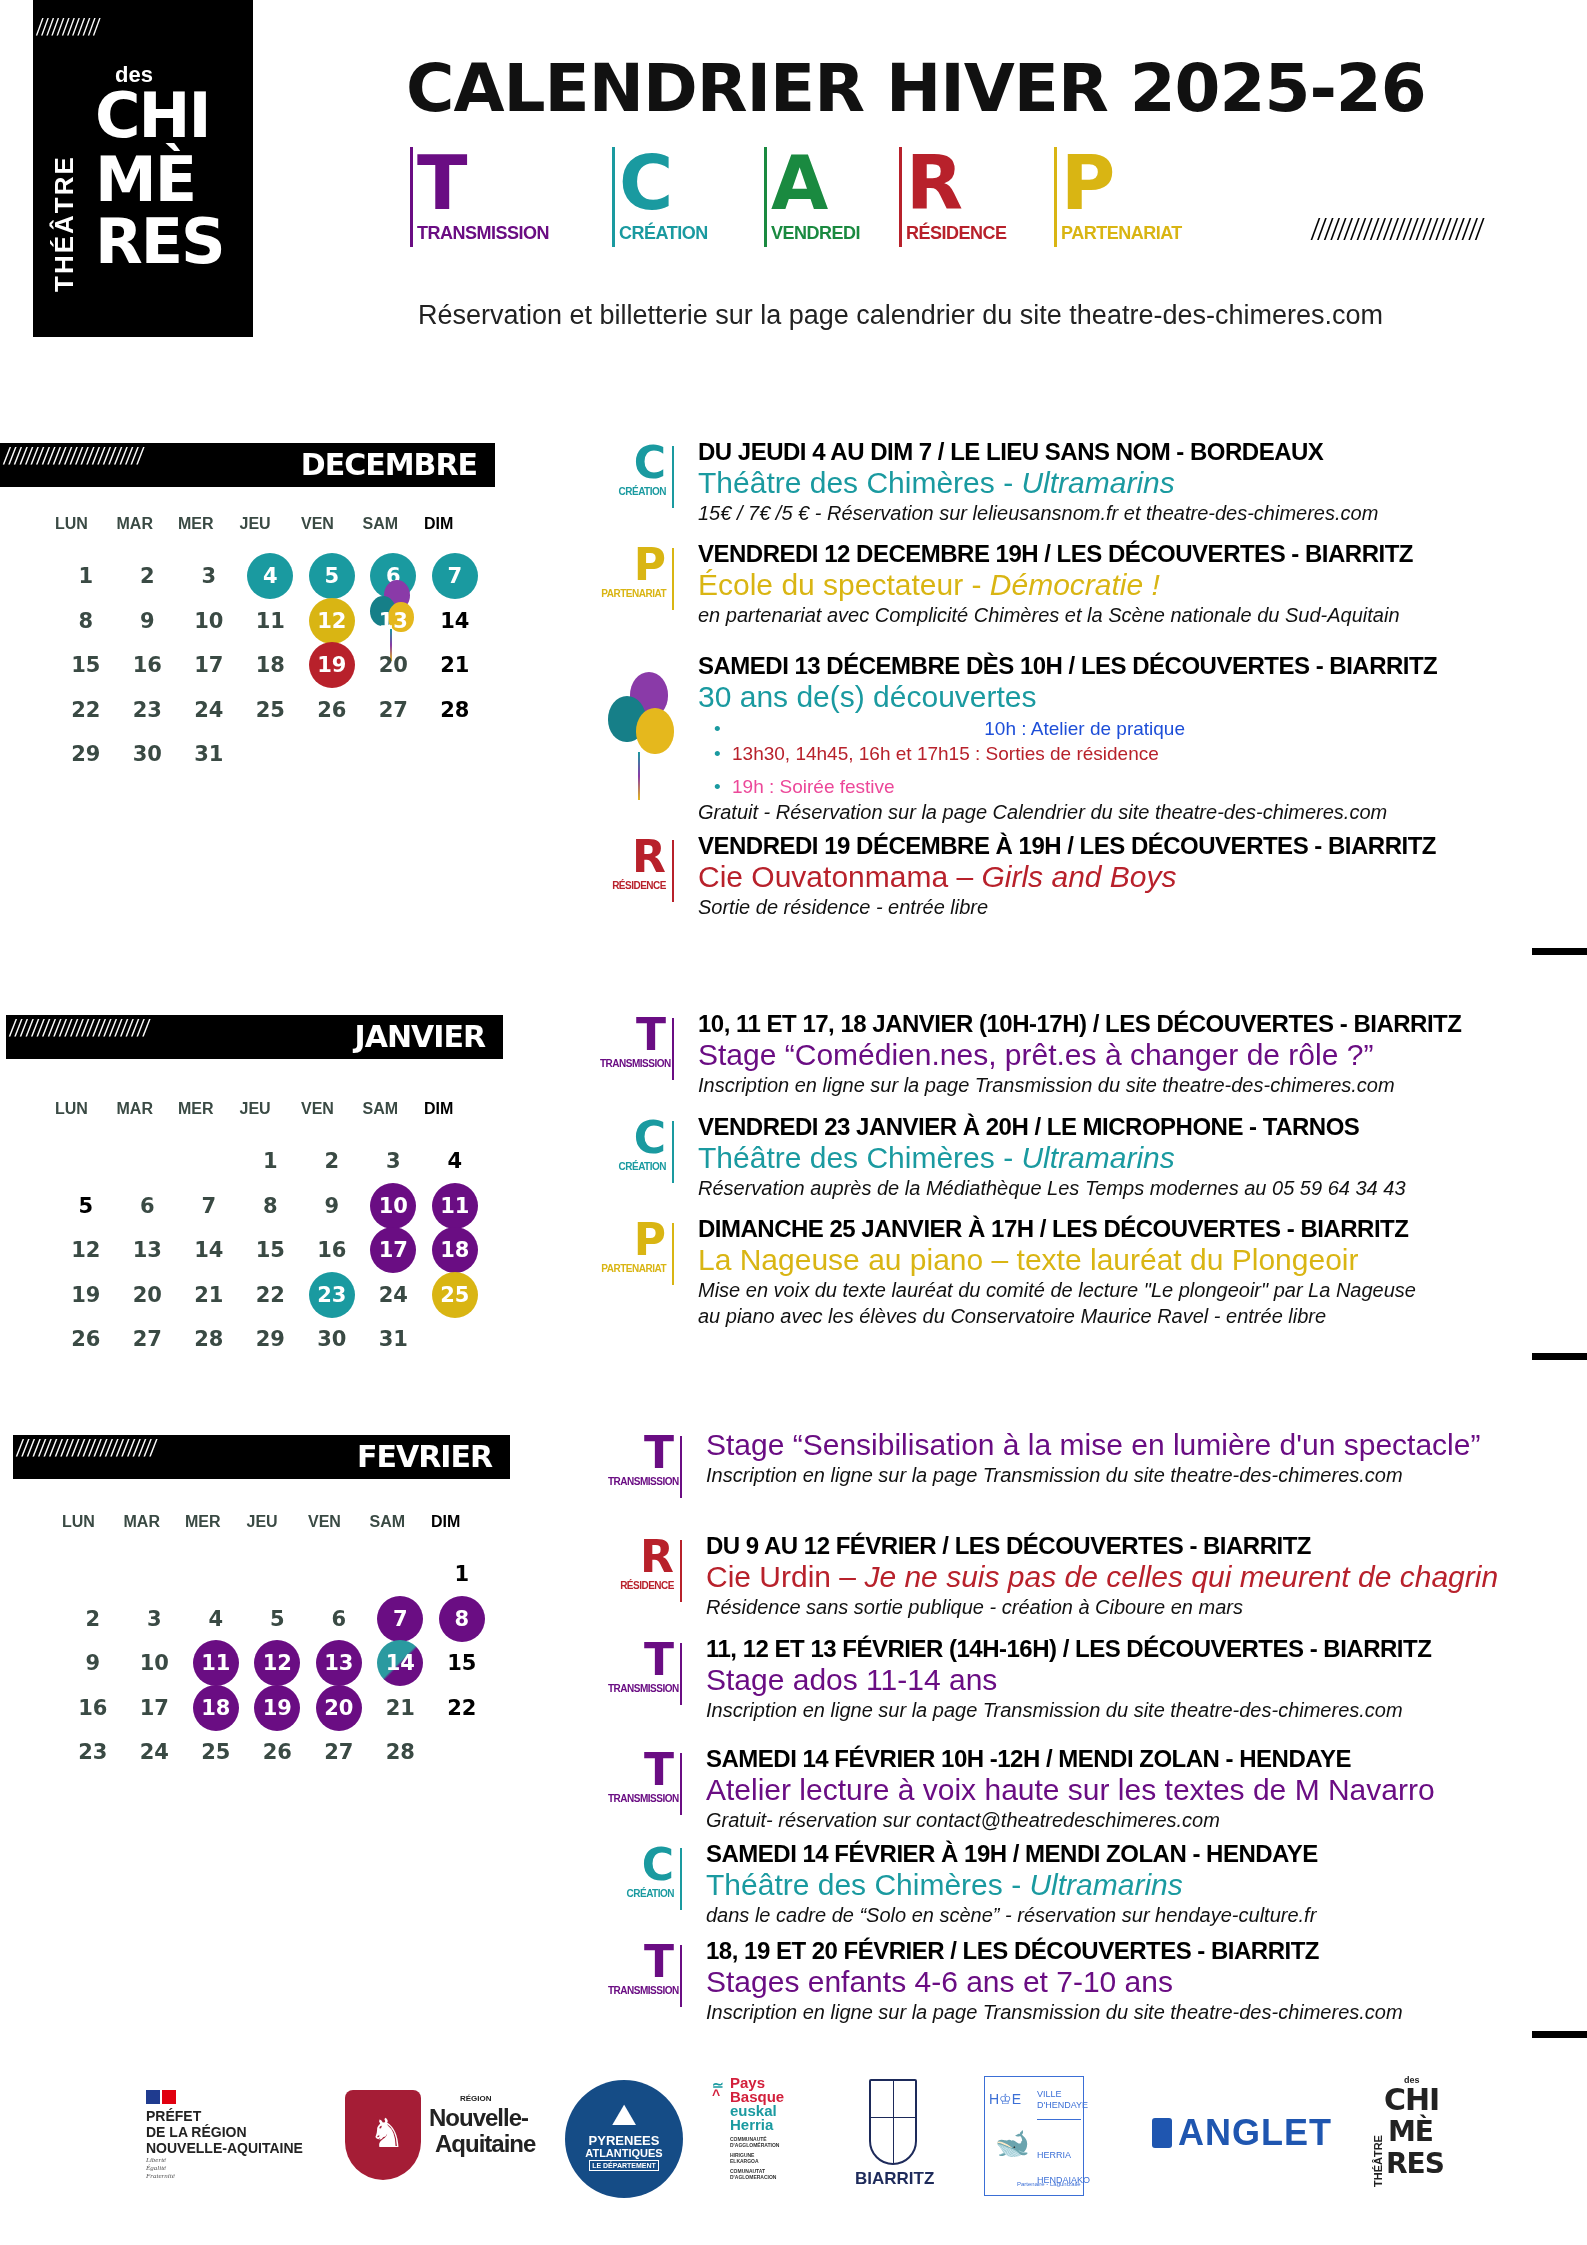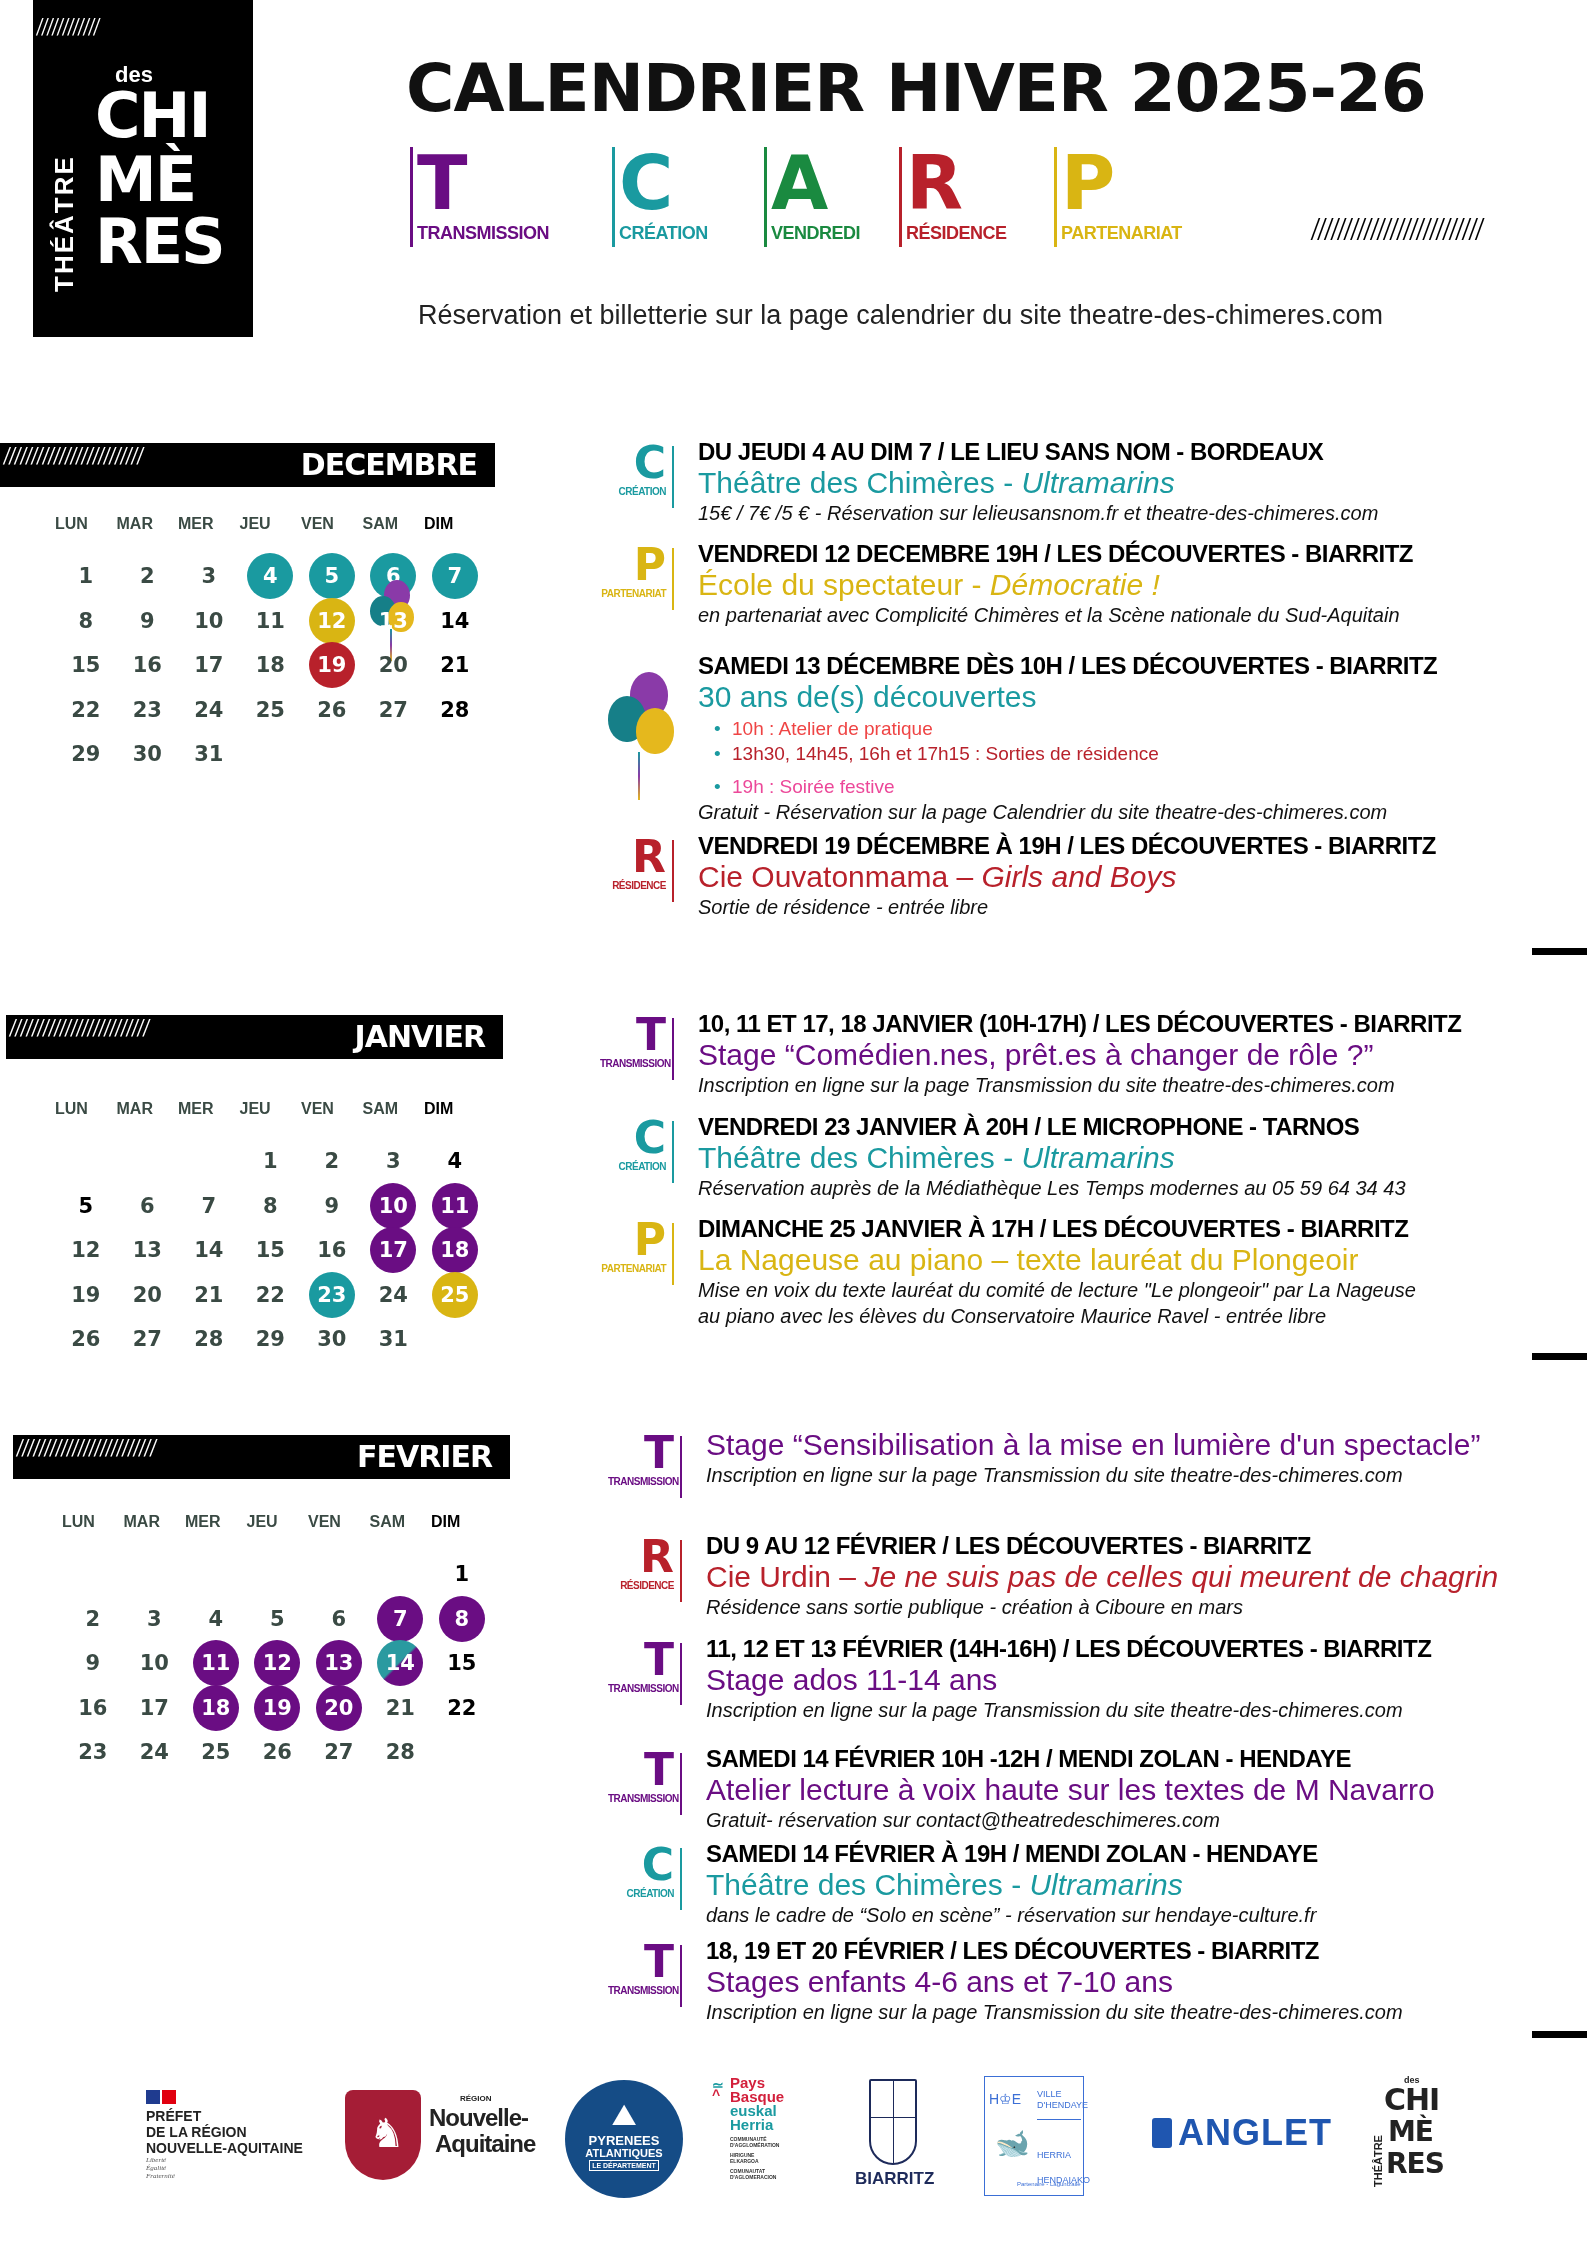--- a/index.html
+++ b/index.html
@@ -530,21 +530,21 @@
       <div style="position:absolute;left:8px;top:20px;width:70px;height:130px;">
         <div class="balloon" style="left:22px;top:0;width:38px;height:46px;background:#8a3aa8;"></div>
         <div class="balloon" style="left:0;top:24px;width:38px;height:46px;background:#167f88;"></div>
         <div class="balloon" style="left:28px;top:36px;width:38px;height:46px;background:#e5b81d;"></div>
         <div style="position:absolute;left:30px;top:80px;width:2px;height:48px;background:linear-gradient(#1a9aa0,#8a3aa8,#e5b81d);"></div>
       </div>
       <div class="body">
         <div class="when">SAMEDI 13 DÉCEMBRE DÈS 10H / LES DÉCOUVERTES - BIARRITZ</div>
         <div class="what" style="color:#1a9aa0;"><span>30 ans de(s) découvertes</span></div>
         <ul>
-          <li style="color:#ef4444;">10h : Atelier de pratique</li>
+          <li style="color:#1d4ed8;text-align:center;">10h : Atelier de pratique</li>
           <li style="color:#b8212b;">13h30, 14h45, 16h et 17h15 : Sorties de résidence</li>
           <li style="color:#ec4899;margin-top:8px;">19h : Soirée festive</li>
         </ul>
         <div class="note">Gratuit - Réservation sur la page Calendrier du site theatre-des-chimeres.com</div>
       </div>
     </div>
     <div class="ev" style="top: 832px; left: 600px;">
       <div class="badge" style="color:#b8212b;">
         <div class="L">R</div>
         <div class="lbl">RÉSIDENCE</div>

